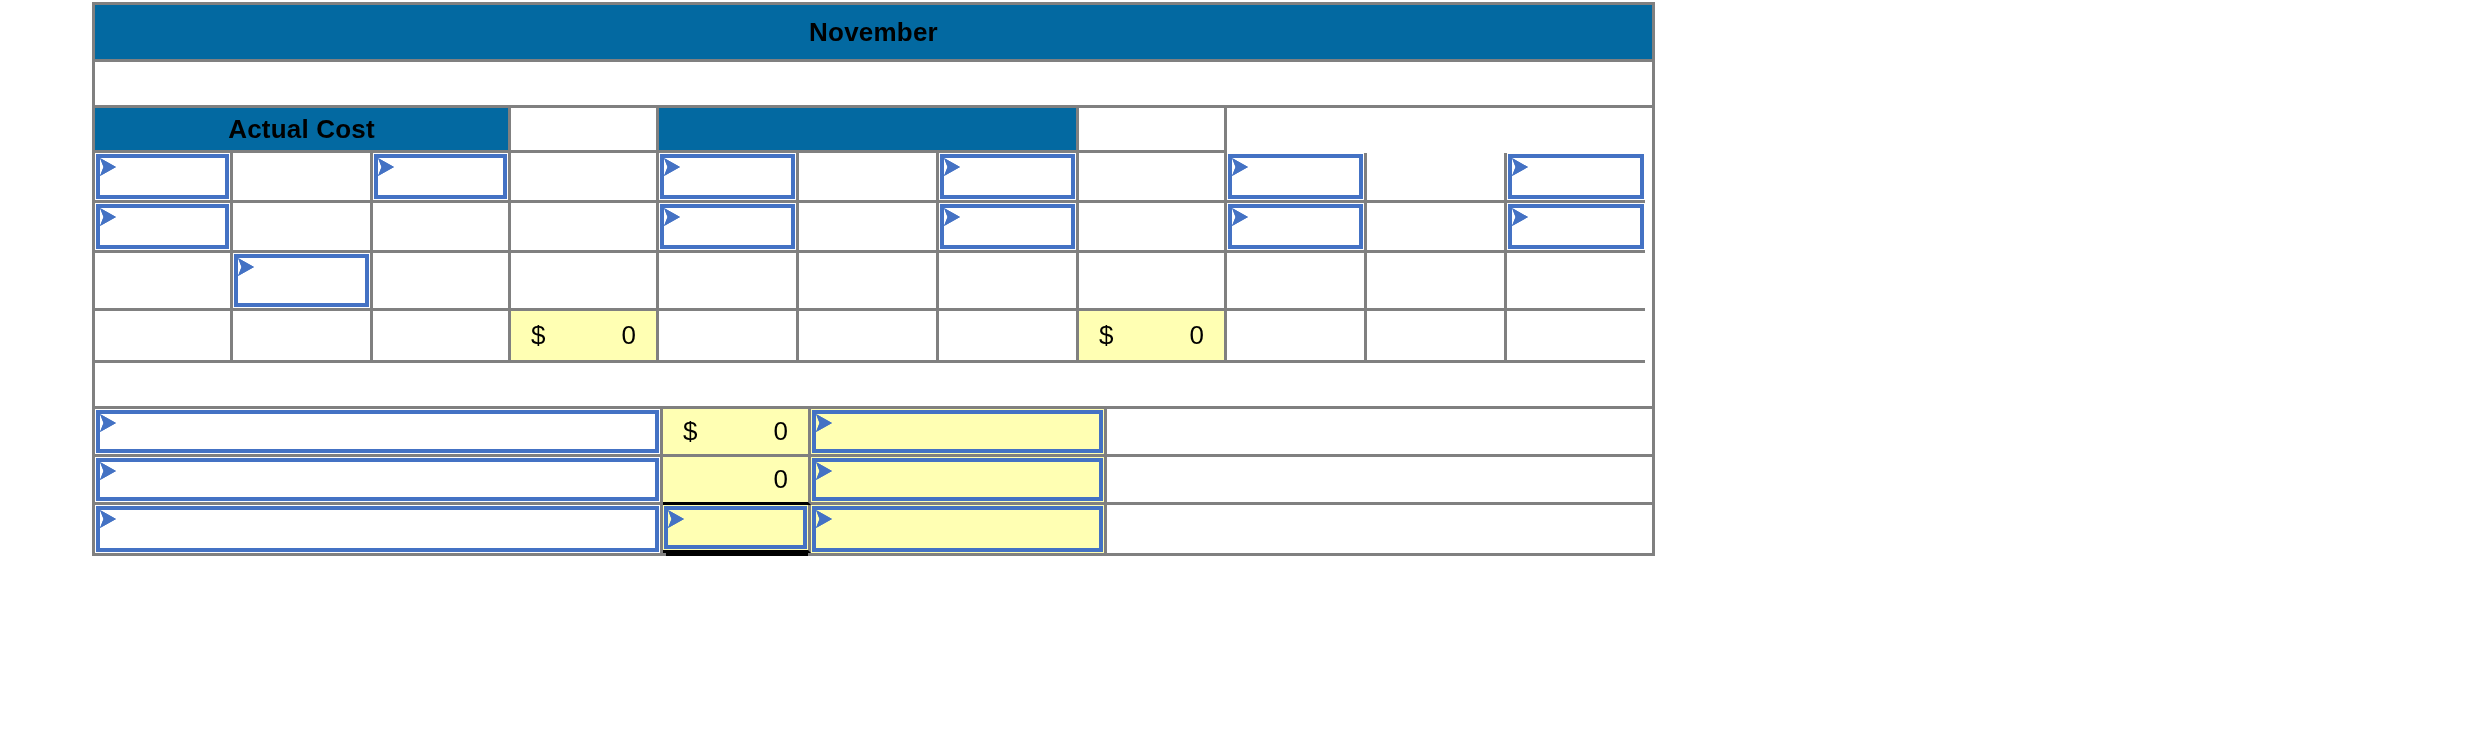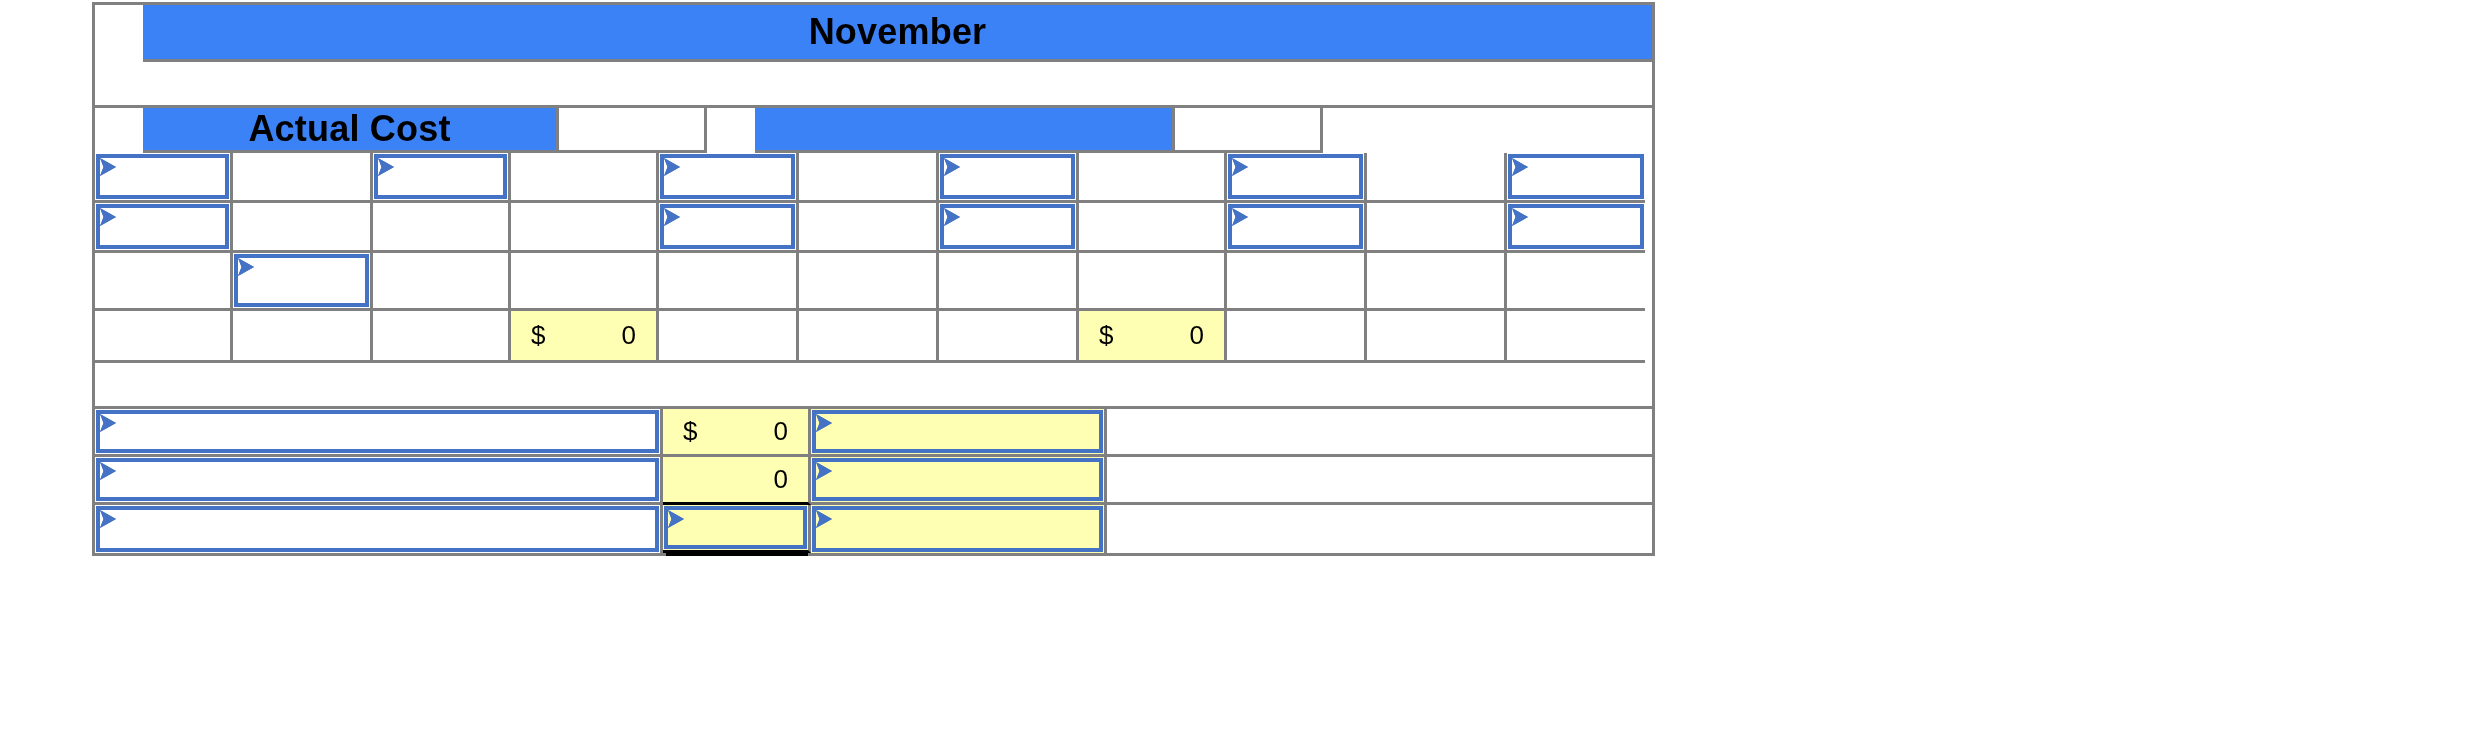--- a/index.html
+++ b/index.html
@@ -34,26 +34,25 @@
     align-items:center;
     font-size:26px;
     color:#000000;
     overflow:hidden;
   }
   .cell.last{border-right:none;}
   .nobb{border-bottom:none;}
 
   
   .hdr{
-    background:#3b82f6;
+    background:#0369a1;
     font-weight:bold;
     justify-content:center;
-    font-size:36px;
+    font-size:26px;
     letter-spacing:.2px;
-    margin-left:48px;
   }
 
   
   .boxed::after{
     content:"";
     position:absolute;
     left:1px;right:1px;top:1px;bottom:1px;
     border:4px solid #4472C4;
     pointer-events:none;
   }

